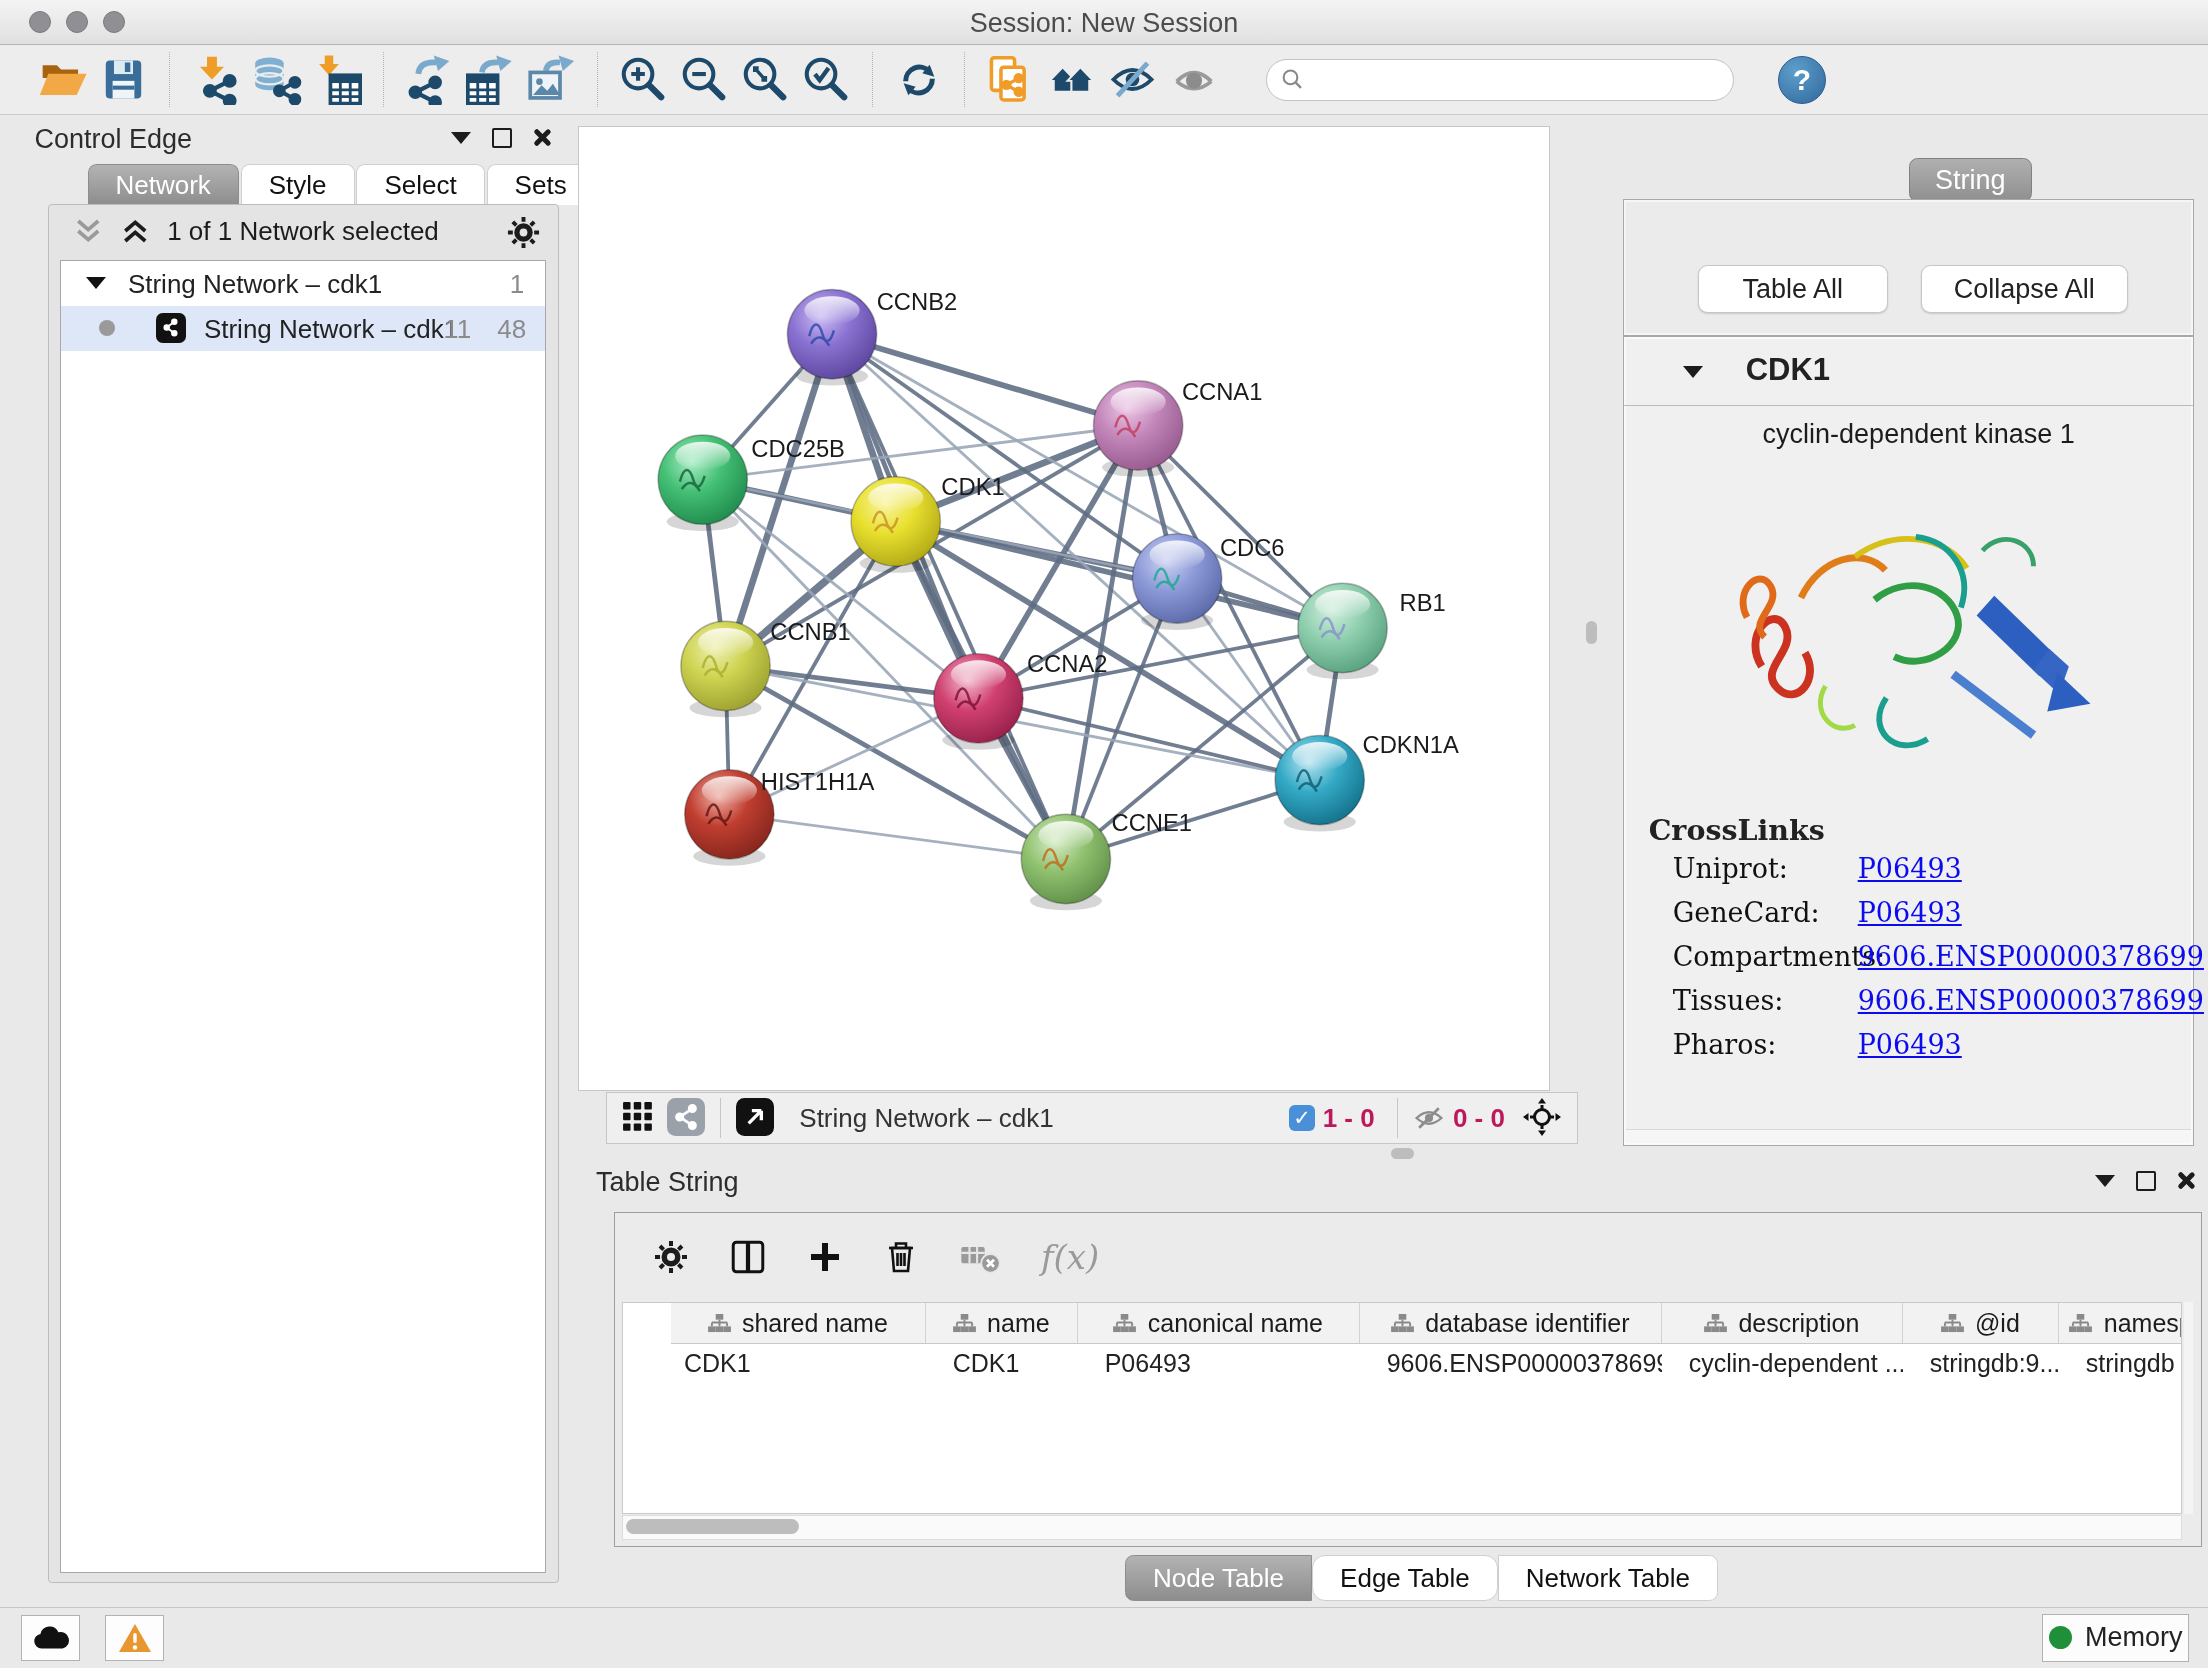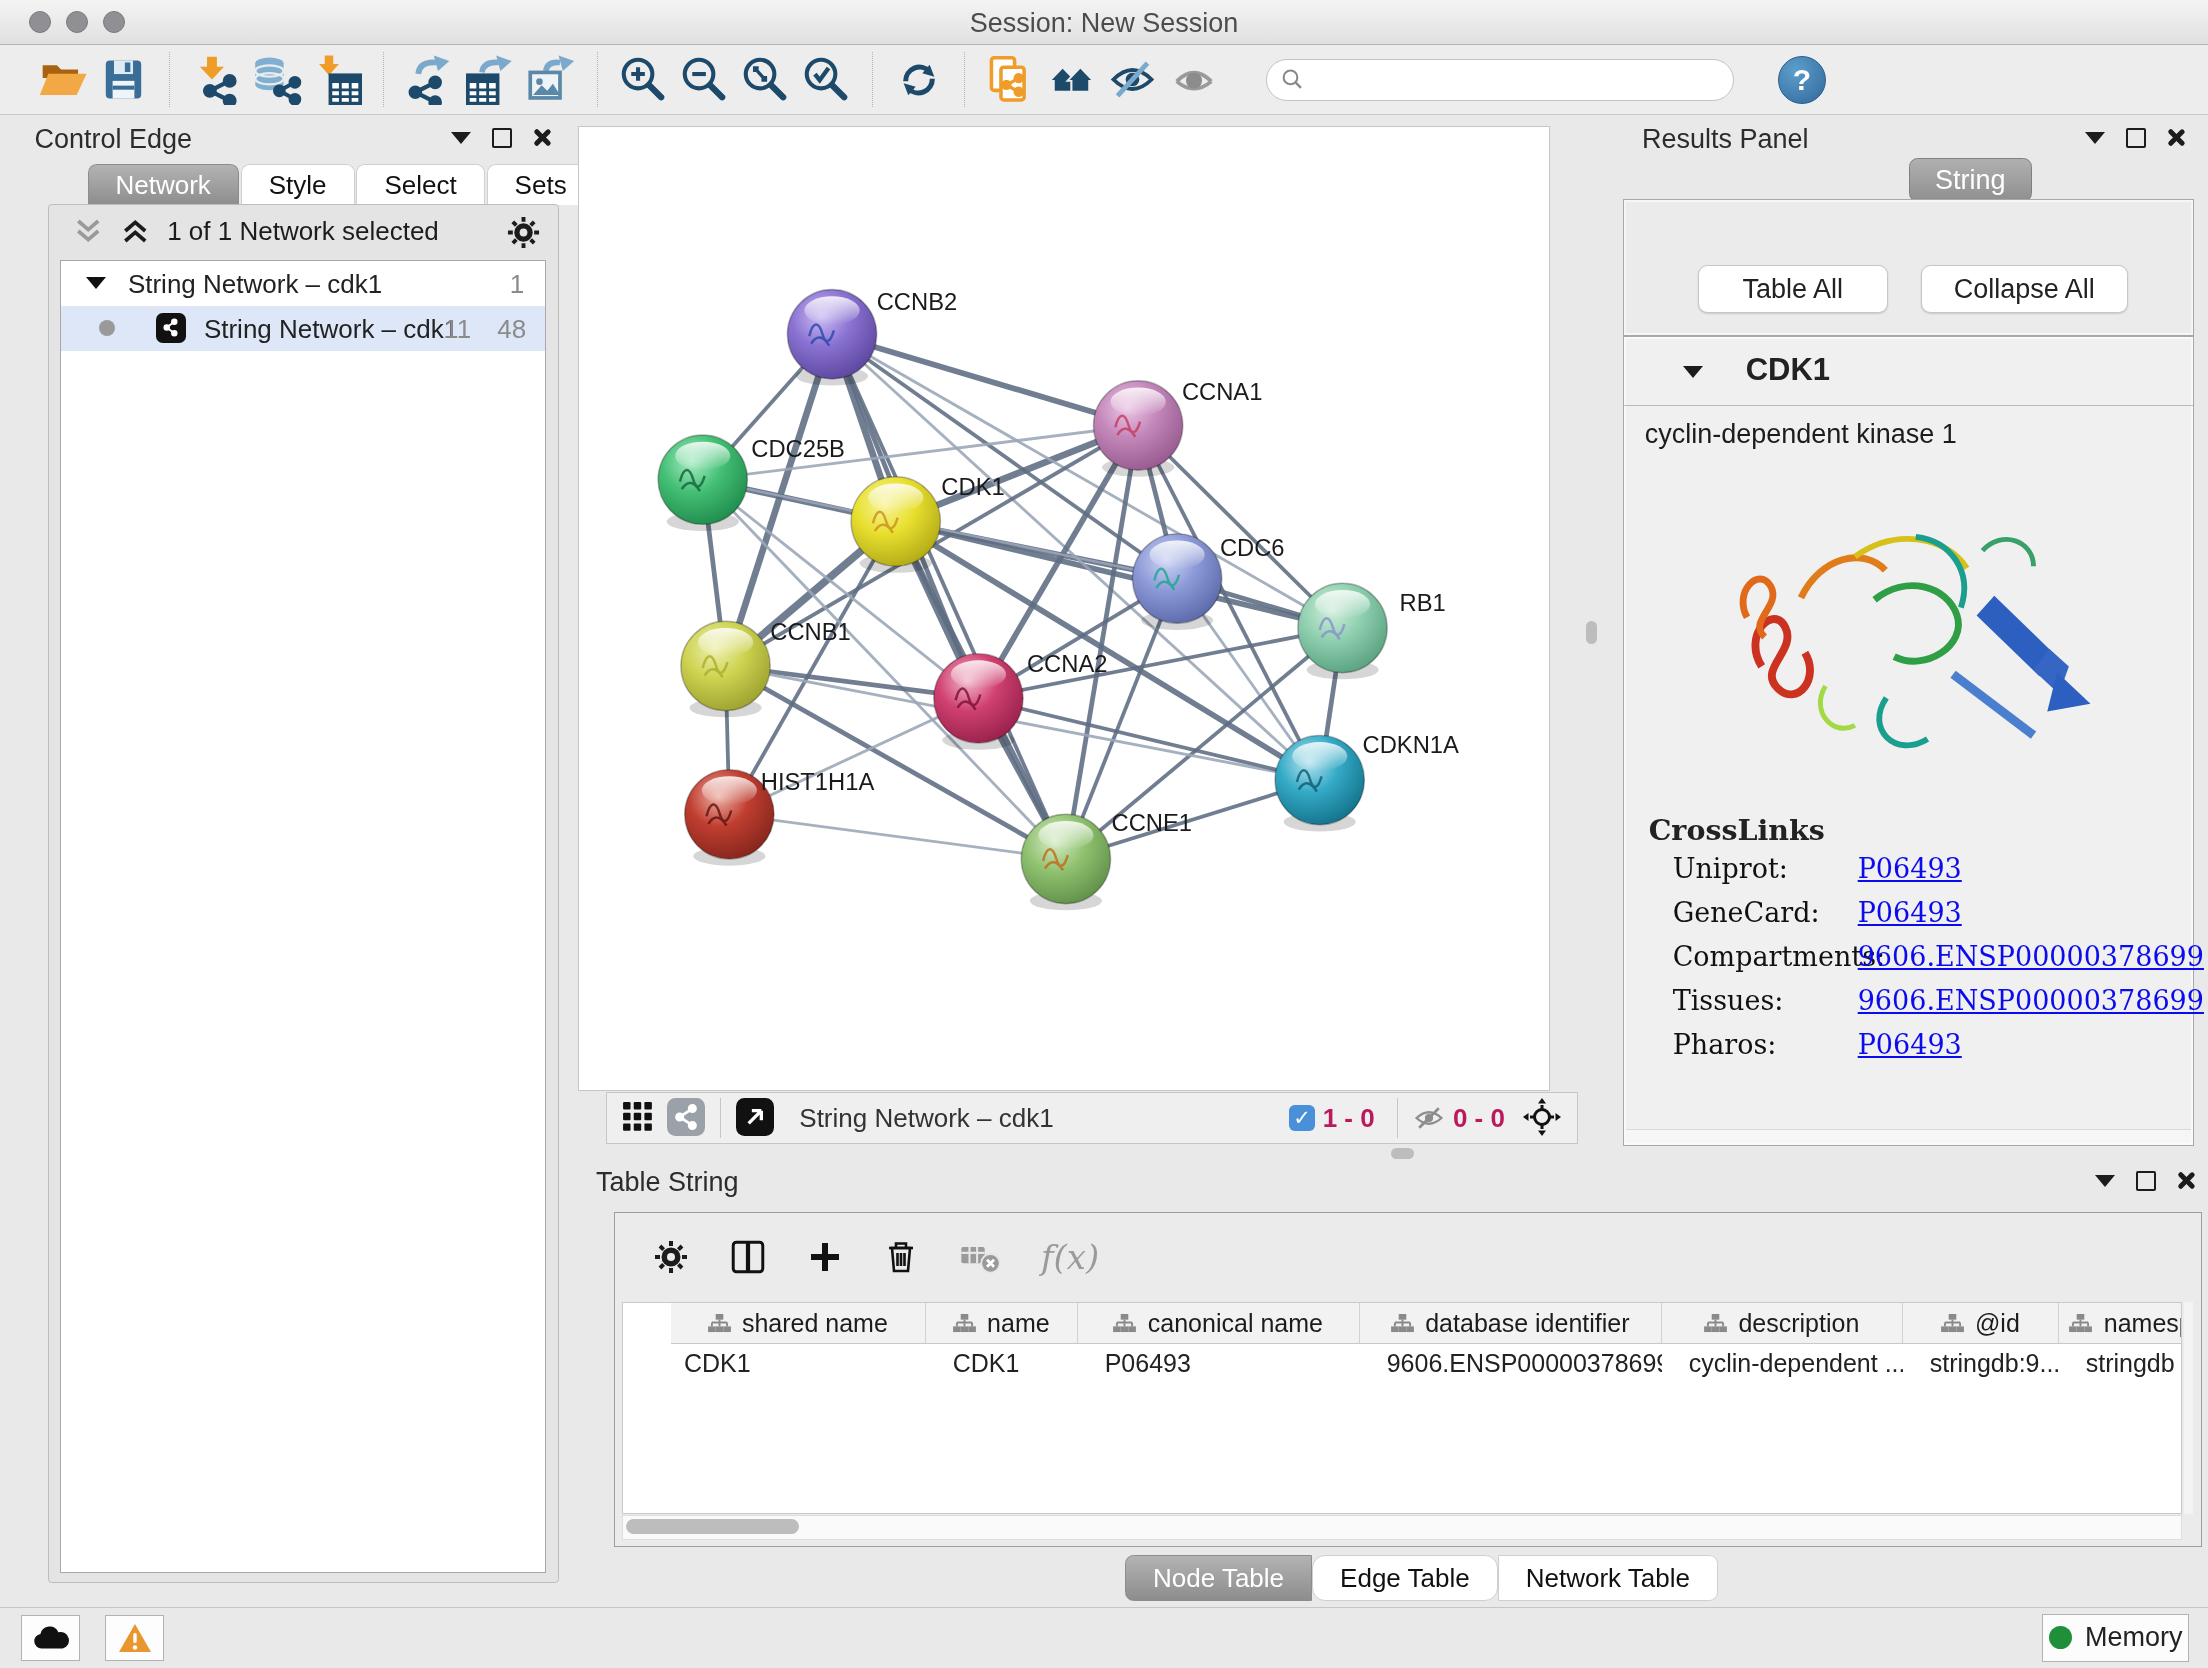--- a/index.html
+++ b/index.html
@@ -54,21 +54,21 @@
   .splitter-handle{position:absolute;background:#bdbdbd;border-radius:7.6px;}
   
   #results-panel{position:absolute;left:1617px;top:120px;width:582px;height:1027px;}
   #string-tab{position:absolute;left:292px;top:38px;height:42px;padding:0 25px;line-height:42px;background:linear-gradient(#b0b0b0,#8f8f8f);border:1px solid #808080;border-radius:8.6px;color:#fff;font-size:27px;}
   #res-box1{position:absolute;left:5.7px;top:79px;width:569px;height:135px;background:#ebebeb;border:1px solid #a8a8a8;box-shadow:inset 0 0 0 1.9px #f6f6f6;}
   .res-btn{position:absolute;top:65px;height:46px;background:#fff;border:1px solid #c6c6c6;border-radius:9.5px;font-size:27px;text-align:center;line-height:46px;box-shadow:0 1px 1.9px rgba(0,0,0,.15);}
   #res-box2{position:absolute;left:5.7px;top:216px;width:569px;height:808px;background:#f0f0f0;border:1px solid #a8a8a8;box-shadow:inset 0 0 0 1.9px #fafafa;}
   #cdk1-row{position:relative;height:68px;border-bottom:1px solid #bbb;}
   #cdk1-row .tri-down{position:absolute;left:59px;top:28.5px;}
   #cdk1-name{position:absolute;left:122px;top:15px;font-size:31px;font-weight:bold;}
-  #cdk1-desc{padding:13.3px 0 0 21px;font-size:27px;color:#1c1c1c;}
+  #cdk1-desc{padding:13.3px 0 0 21px;font-size:27px;color:#1c1c1c;text-align:center;}
   #protein-img{position:absolute;left:71px;top:143px;}
   #crosslinks{position:absolute;left:0;top:476px;width:100%;font-family:"DejaVu Serif",serif;}
   #crosslinks-title{font-size:28.5px;font-weight:bold;margin-left:25px;}
   .clrow{position:relative;height:44px;}
   .cl-label{position:absolute;left:49px;top:5.7px;font-size:27px;color:#111;}
   .cl-link{position:absolute;left:234px;top:5.7px;font-size:27px;color:#0b0bee;text-decoration:underline;}
   #res-hscroll{position:absolute;left:1.9px;bottom:1.9px;right:1.9px;height:13.3px;background:#f6f6f6;border-top:1px solid #d8d8d8;}
   
   #table-panel{position:absolute;left:571px;top:1163px;width:1638px;height:442px;}
   #tp-header{position:relative;height:48px;}
@@ -573,28 +573,20 @@
     <div style="margin:0 15px 0 9.5px">
       <svg viewBox="0 0 40 40" width="40" height="40">
         <circle cx="20" cy="20" r="7.5" fill="none" stroke="#111" stroke-width="3"></circle>
         <path d="M20 8v4M20 28v4M8 20h4M28 20h4" stroke="#111" stroke-width="3"></path>
         <path d="M20 1l4 5.5h-8zM20 39l4-5.5h-8zM1 20l5.5 4v-8zM39 20l-5.5 4v-8z" fill="#111"></path>
       </svg>
     </div>
   </div>
 
   <div id="results-panel">
-    <div class="panel-header">
-      <div class="panel-title">Results Panel</div>
-      <div class="win-btns" style="position:absolute;right:13.3px;top:7.6px;">
-        <div class="tri-down"></div>
-        <div class="sq-icon"></div>
-        <div class="x-icon"></div>
-      </div>
-    </div>
     <div id="string-tab">String</div>
     <div id="res-box1">
       <div class="res-btn" style="left:74px;width:188px;">Table All</div>
       <div class="res-btn" style="left:297px;width:205px;">Collapse All</div>
     </div>
     <div id="res-box2">
       <div id="cdk1-row">
         <div class="tri-down"></div>
         <div id="cdk1-name">CDK1</div>
       </div>

